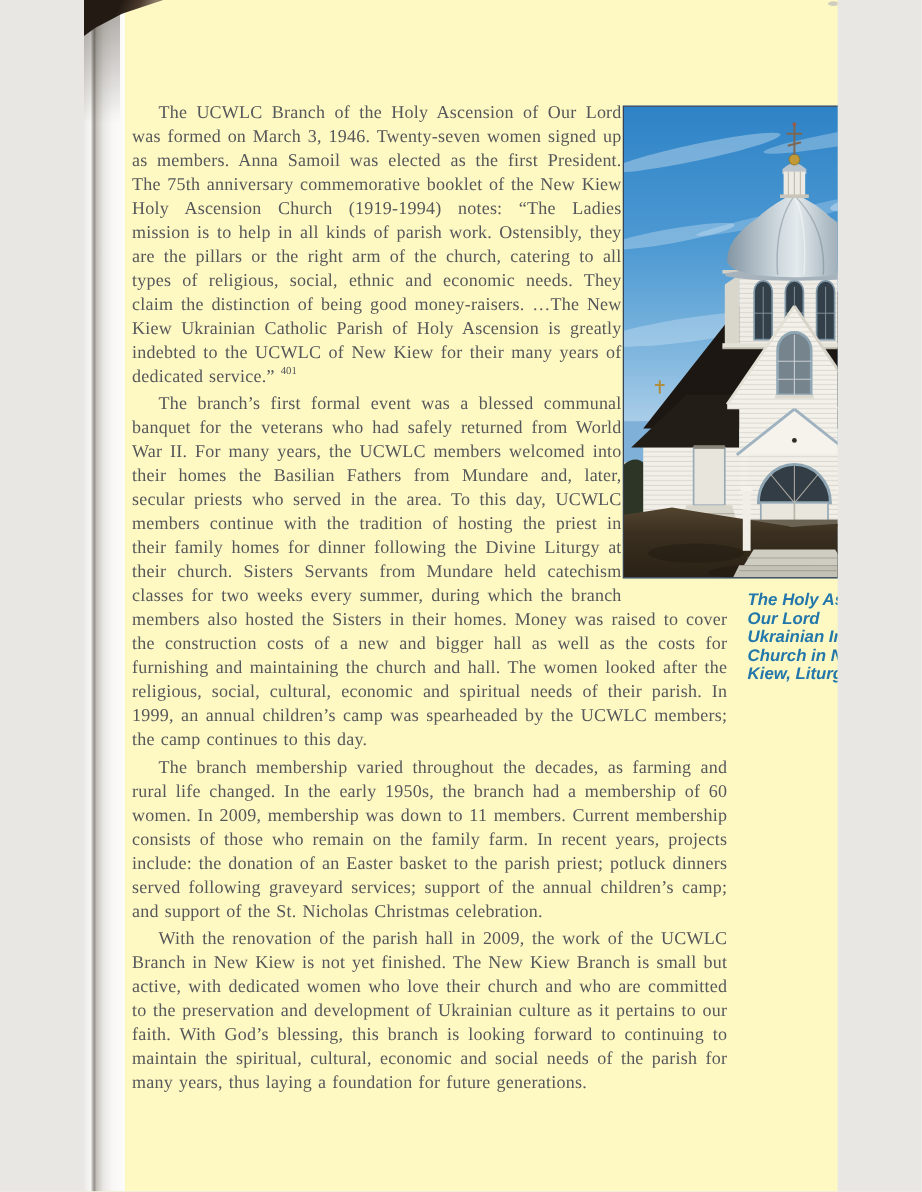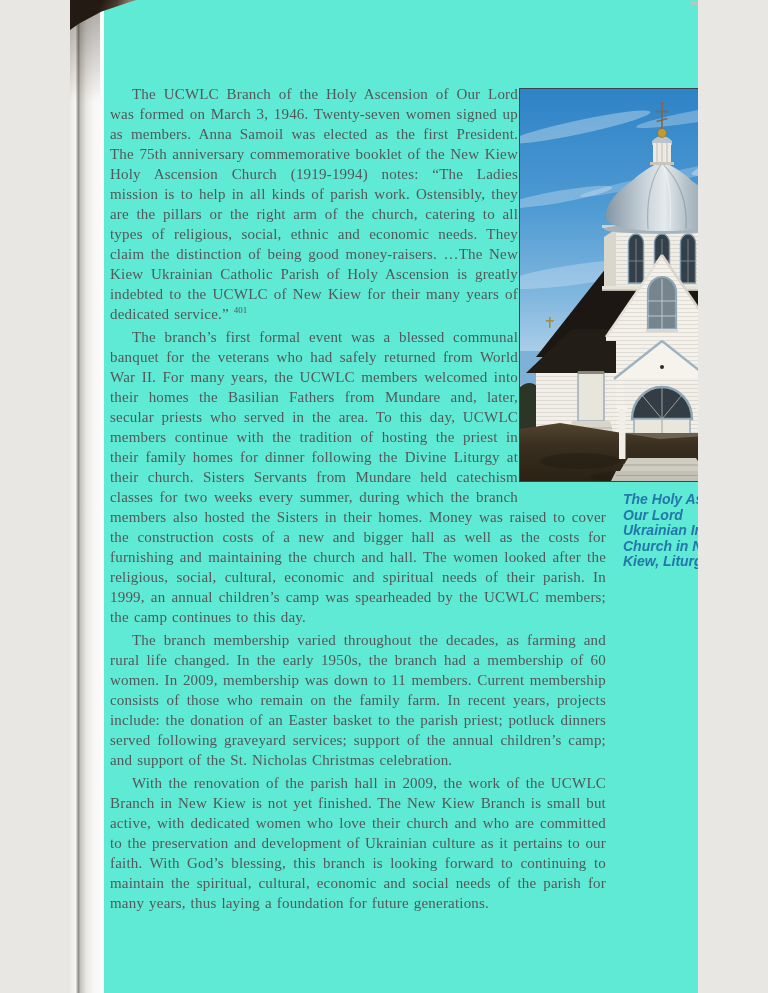--- a/index.html
+++ b/index.html
@@ -1,18 +1,18 @@
 <!DOCTYPE html>
 <html><head>
 <meta charset="utf-8">
 <style>
   html,body{margin:0;padding:0;background:#e9e7e4;}
   .page{
     position:relative; width:628px; height:993px; margin:0 auto;
-    background:#5eead4; overflow:hidden;
+    background:#fef9c3; overflow:hidden;
     font-family:"Liberation Serif", serif;
   }
   .book-edge{
     position:absolute; left:0; top:0; width:34px; height:993px;
     background:linear-gradient(to right,
       #eceae7 0%, #f7f6f4 16%, #938e88 25%, #c7c3bd 31%,
       #e9e8e5 48%, #f8f7f5 70%, #fcfcfb 100%);
   }
   .edge-top-shade{
     position:absolute; left:0; top:0; width:30px; height:120px;

